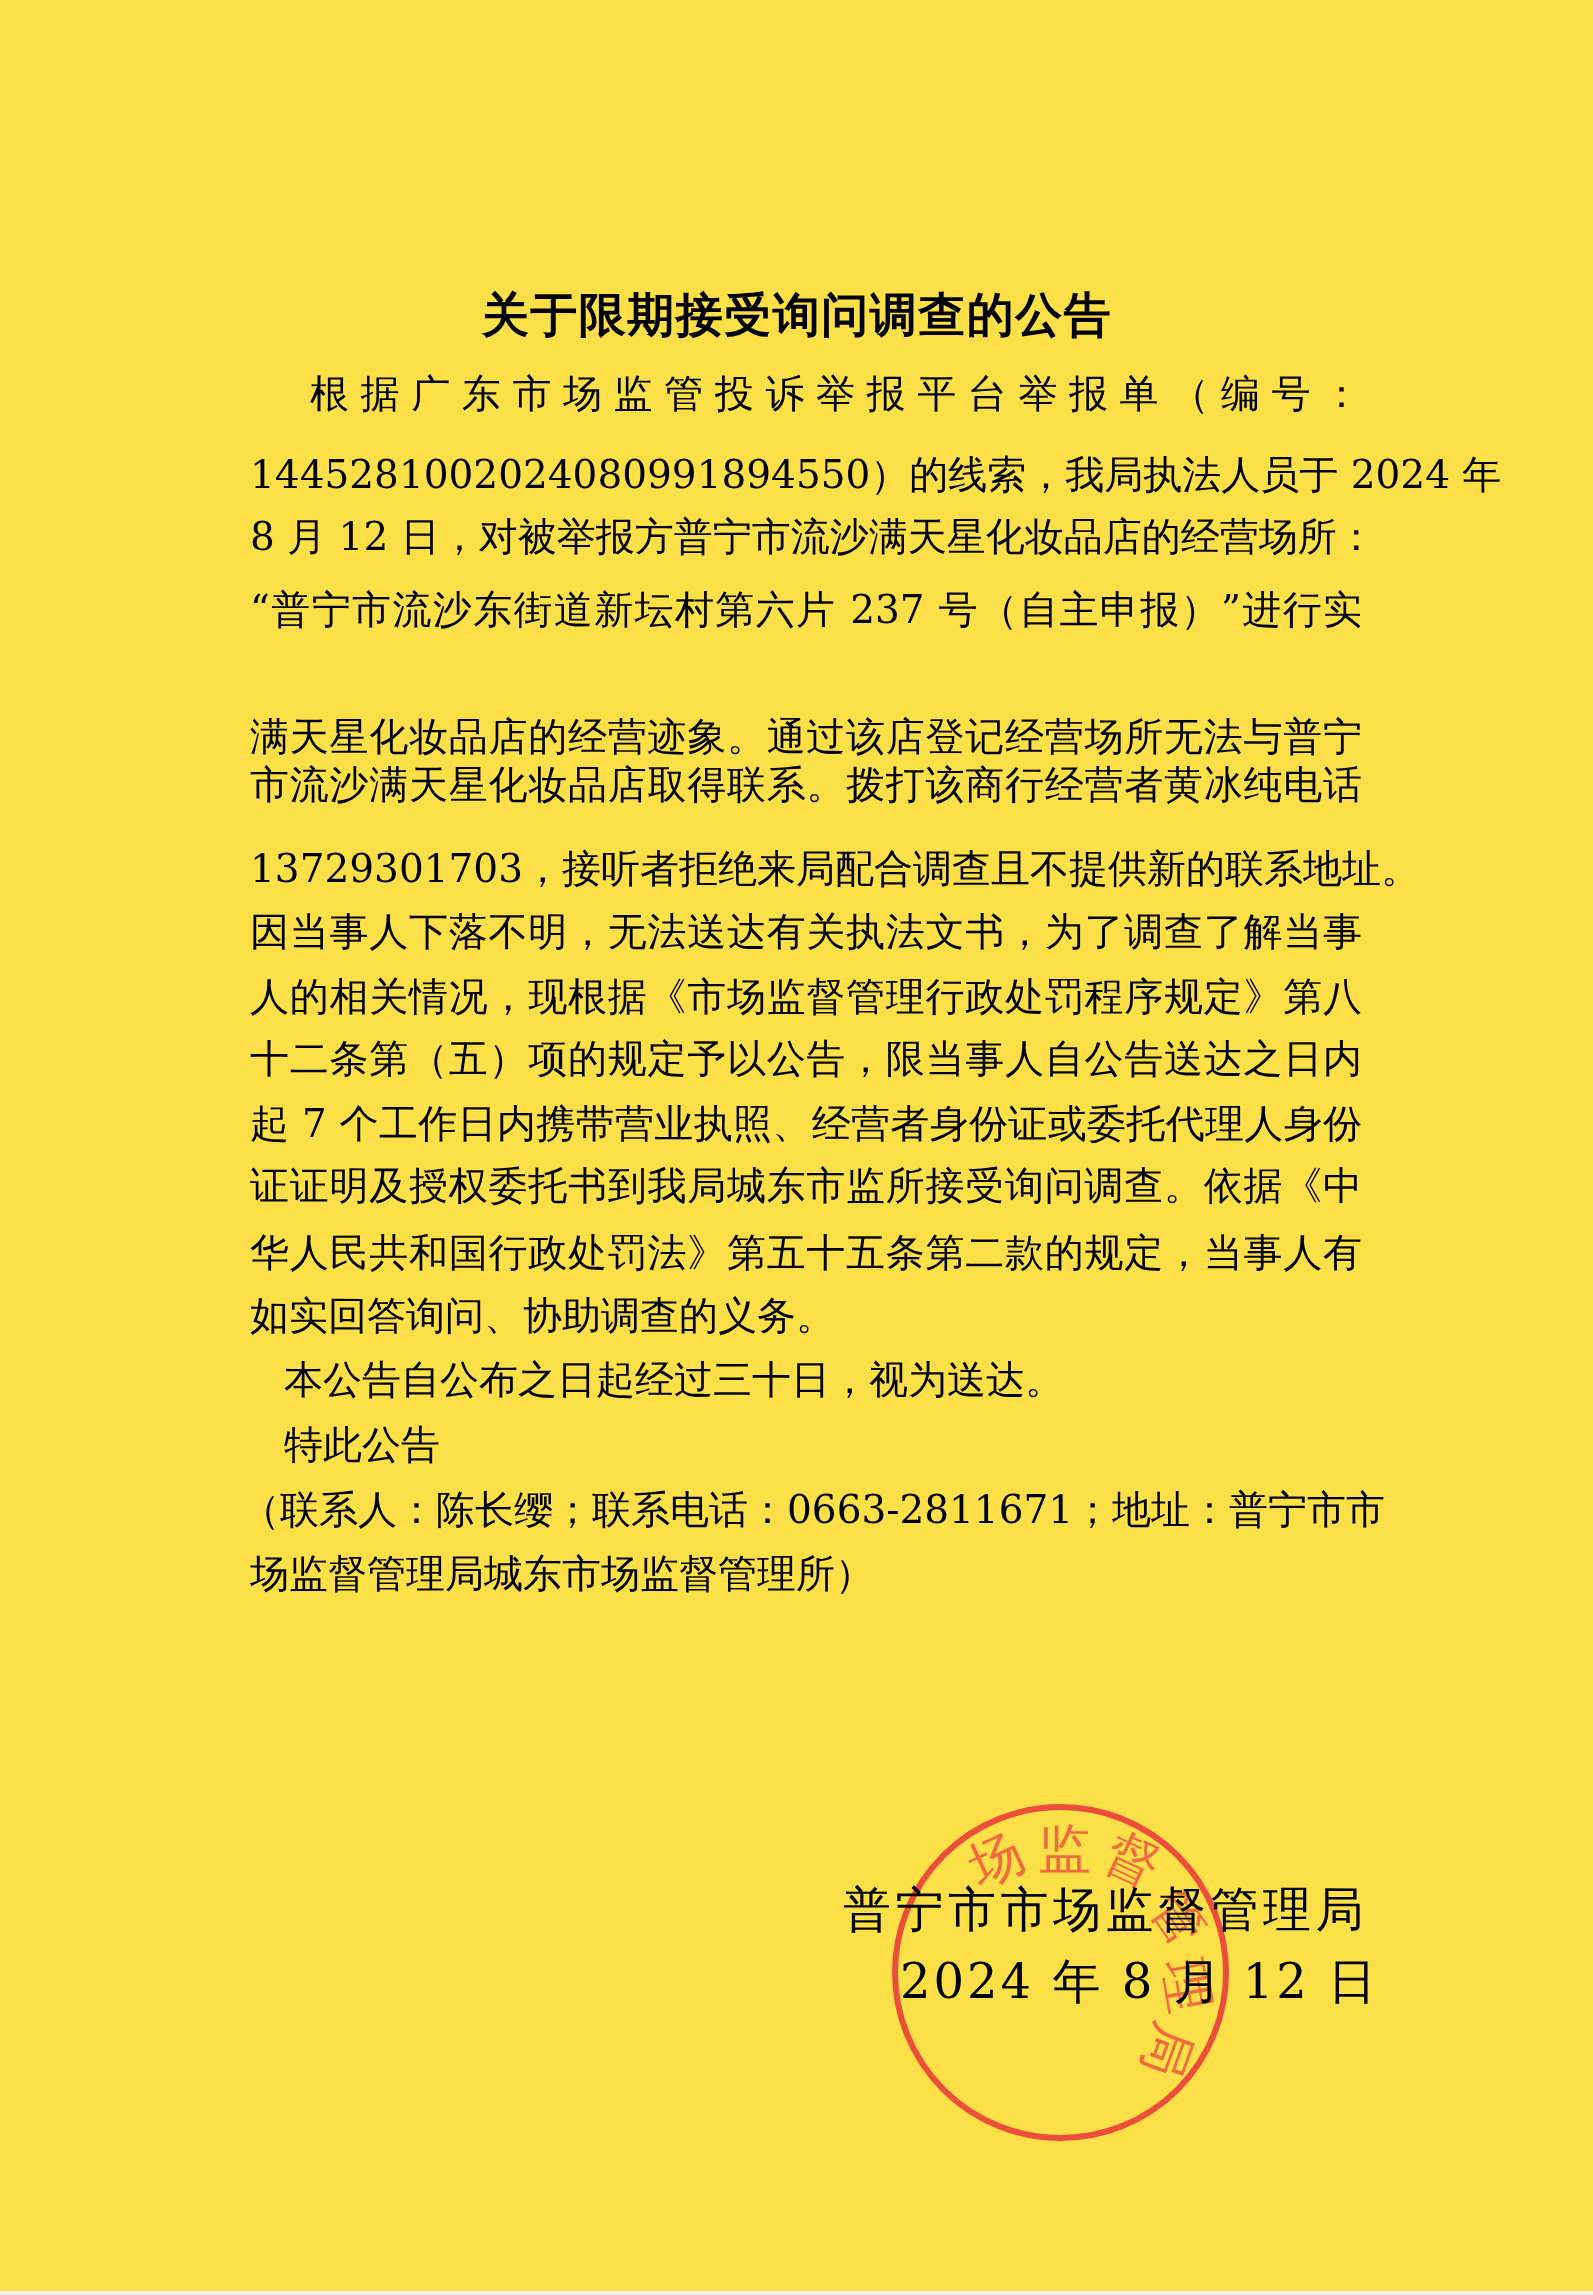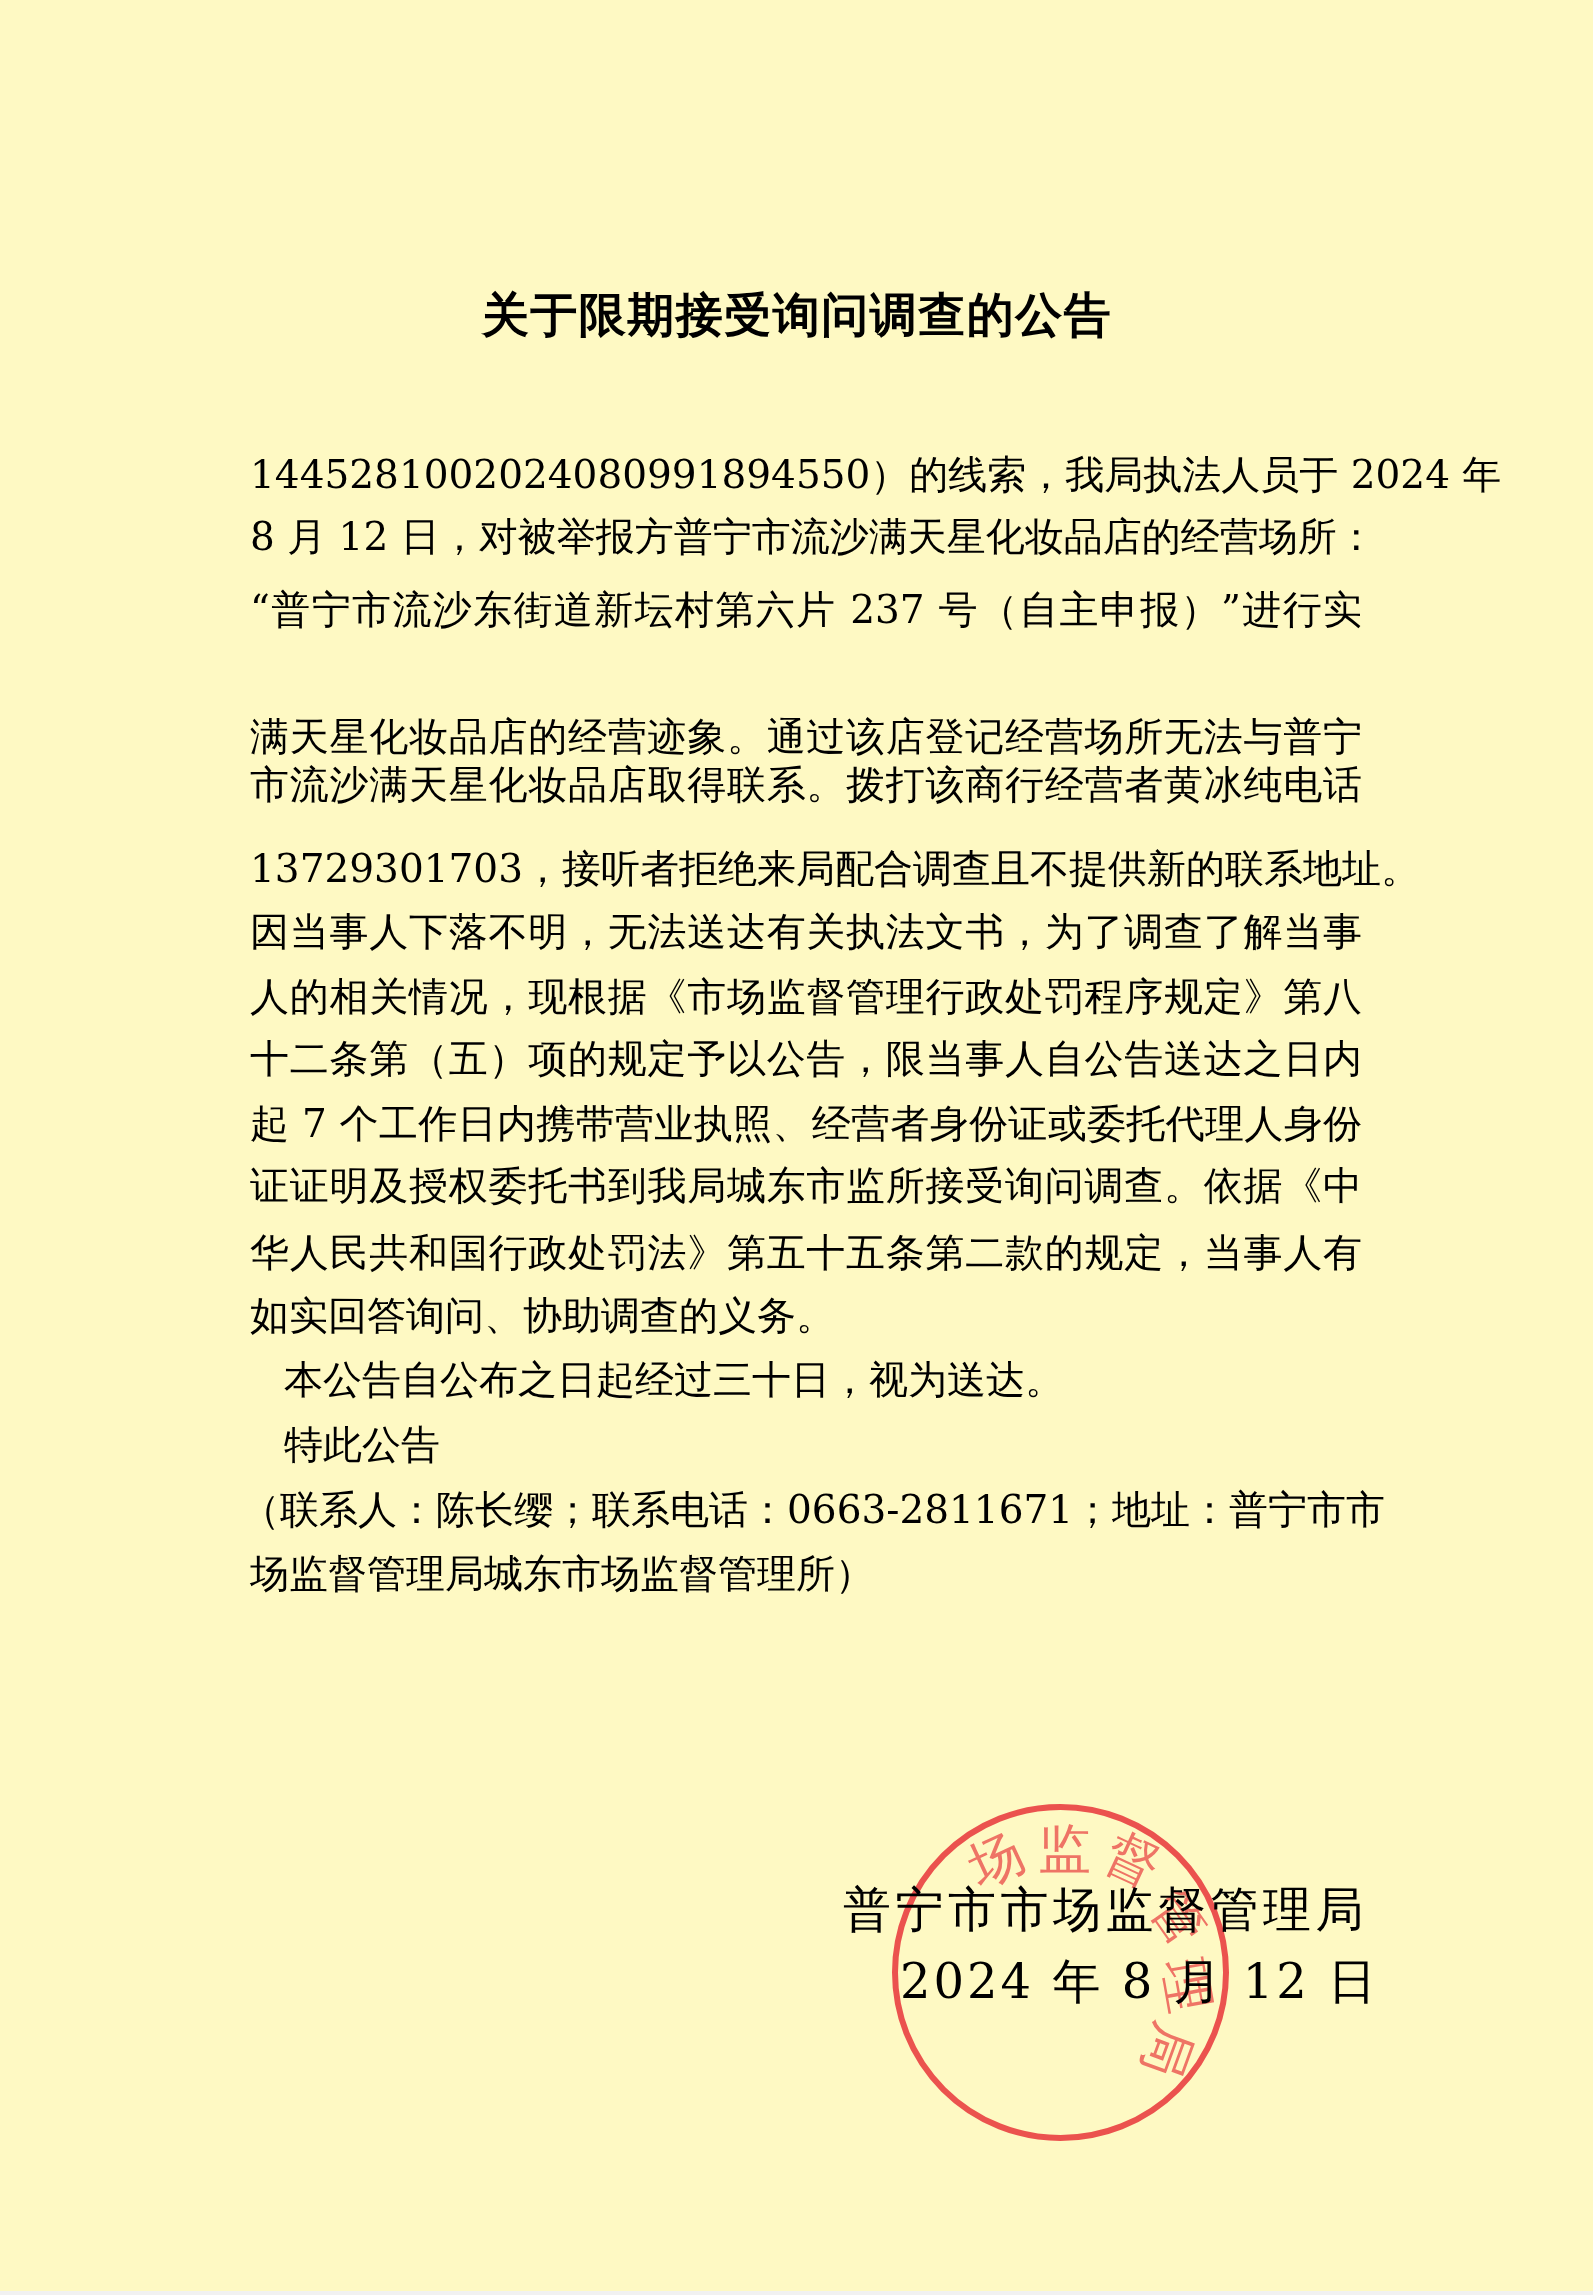--- a/index.html
+++ b/index.html
@@ -1,18 +1,18 @@
 <!DOCTYPE html>
 <html style="font-size:12px"><head>
 <meta charset="utf-8">
 <style>
   html, body { margin:0; padding:0; background:#ffffff; }
   body { width:1594px; height:2295px; position:relative; overflow:hidden;
          font-family:"DejaVu Serif","Liberation Serif",serif; color:#000; }
-  .page { position:absolute; left:0; top:0; width:1594px; height:2295px; background:#fef9c3; }
+  .page { position:absolute; left:0; top:0; width:1594px; height:2295px; background:#fde047; }
   .title { position:absolute; top:284px; left:0; width:1594px; text-align:center;
            font-family:"DejaVu Sans","Liberation Sans",sans-serif; font-weight:bold;
            font-size:47px; letter-spacing:1.5px; }
   .line { position:absolute; left:250px; width:1112px; font-size:39px; line-height:45px;
           white-space:nowrap; text-align:justify; text-align-last:justify; }
   .line.last { text-align-last:left; }
   .line.indent { left:310px; width:1051px; }
   .line.indent2 { left:284px; width:1078px; text-align-last:left; }
   .sig { position:absolute; font-size:48px; line-height:45px; white-space:nowrap; z-index:3; }
   .stamp { position:absolute; left:892px; top:1804px; width:325px; height:325px;
@@ -21,20 +21,21 @@
                 opacity:0.8; }
   .edge-line { position:absolute; left:0; bottom:0; width:1594px; height:4.5px; background:#f1f1f1; }
 </style>
 </head>
 <body>
 
 <div class="page">
 
   <div class="title">关于限期接受询问调查的公告</div>
 
+  <div class="line indent" style="top:371px;">根据广东市场监管投诉举报平台举报单（编号：</div>
   <div class="line" style="top:452px;">1445281002024080991894550）的线索，我局执法人员于 2024 年</div>
   <div class="line" style="top:514px;">8 月 12 日，对被举报方普宁市流沙满天星化妆品店的经营场所：</div>
   <div class="line" style="top:587px;">“普宁市流沙东街道新坛村第六片 237 号（自主申报）”进行实</div>
   <div class="line" style="top:714px;">满天星化妆品店的经营迹象。通过该店登记经营场所无法与普宁</div>
   <div class="line" style="top:762px;">市流沙满天星化妆品店取得联系。拨打该商行经营者黄冰纯电话</div>
   <div class="line" style="top:846px;">13729301703，接听者拒绝来局配合调查且不提供新的联系地址。</div>
   <div class="line" style="top:909px;">因当事人下落不明，无法送达有关执法文书，为了调查了解当事</div>
   <div class="line" style="top:974px;">人的相关情况，现根据《市场监督管理行政处罚程序规定》第八</div>
   <div class="line" style="top:1036px;">十二条第（五）项的规定予以公告，限当事人自公告送达之日内</div>
   <div class="line" style="top:1101px;">起 7 个工作日内携带营业执照、经营者身份证或委托代理人身份</div>

